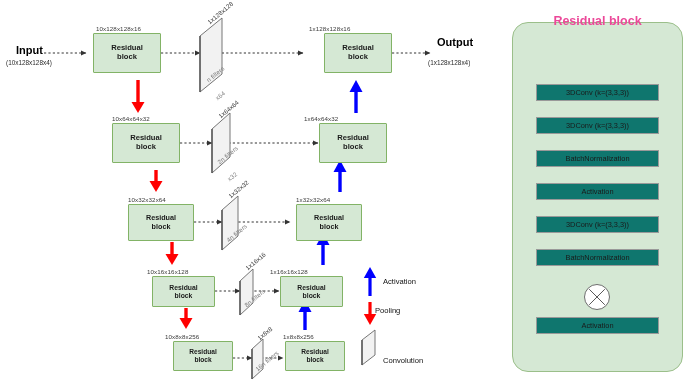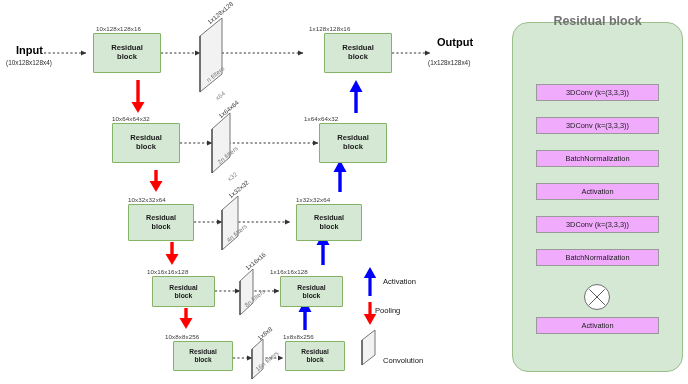--- a/index.html
+++ b/index.html
@@ -82,25 +82,25 @@
     border-radius: 16px;
     box-sizing: border-box;
   }
   .panel-title {
     position: absolute;
     left: 0; top: 14px;
     width: 171px;
     text-align: center;
     font-size: 12.5px;
     font-weight: bold;
-    color: #737373;
+    color: #ec4899;
   }
   .op-box {
     position: absolute;
-    background: #f0abfc;
+    background: #0f766e;
     border: 1px solid #999999;
     box-sizing: border-box;
     display: flex;
     align-items: center;
     justify-content: center;
     font-size: 7.4px;
     color: #1a1a1a;
     white-space: nowrap;
   }
   .merge-node {

